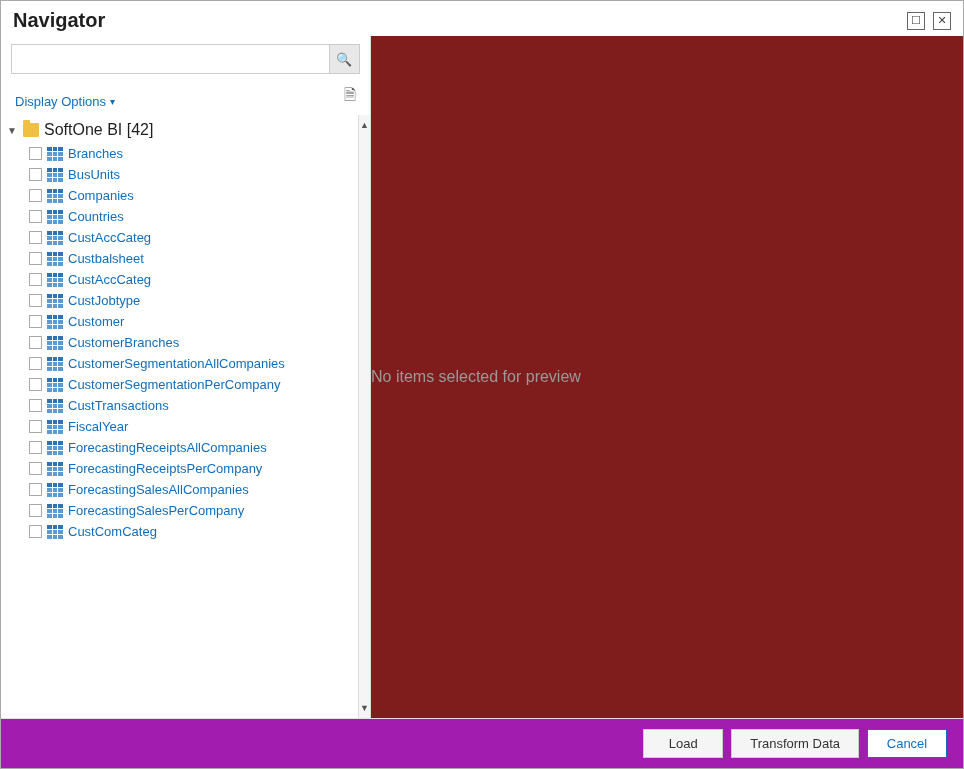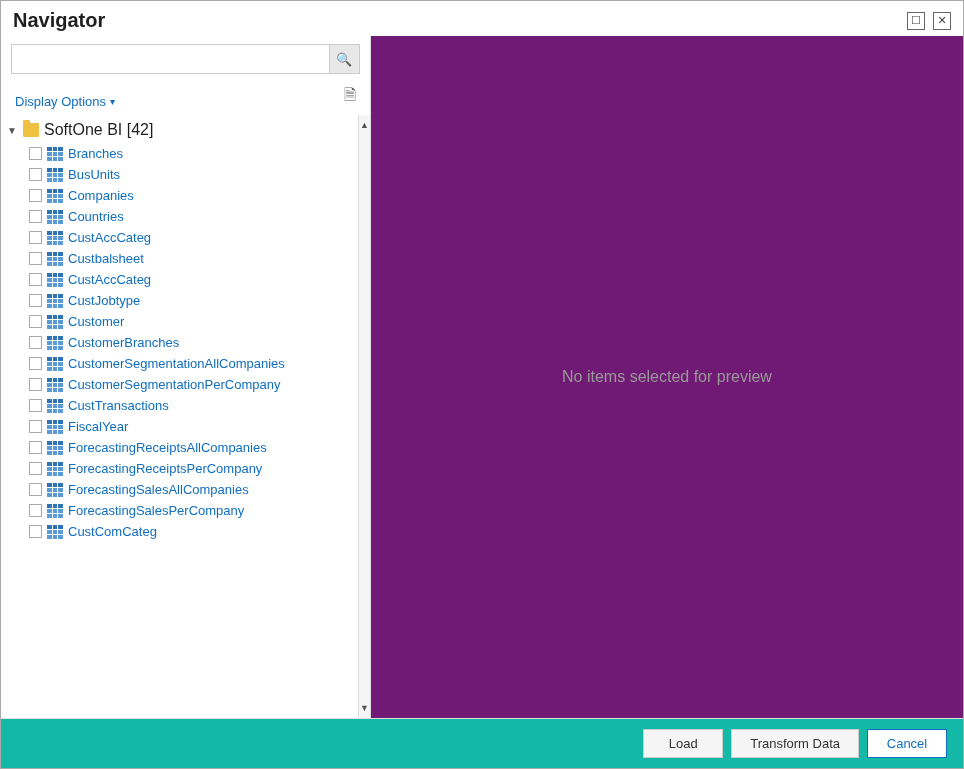--- a/index.html
+++ b/index.html
@@ -233,36 +233,36 @@
       display: flex;
       align-items: center;
       justify-content: center;
       color: #555;
       font-size: 9px;
     }
     .right-panel {
       flex: 1;
       display: flex;
       align-items: center;
-      justify-content: center;
-      background: #701a75;
+      justify-content: flex-start;
+      background: #7f1d1d;
     }
     .no-items-text {
       font-size: 16px;
       color: #999;
       font-weight: 300;
     }
     .footer {
       display: flex;
       align-items: center;
       justify-content: flex-end;
       padding: 10px 16px;
       border-top: 1px solid #e0e0e0;
       gap: 8px;
-      background: #14b8a6;
+      background: #a21caf;
     }
     .footer-btn {
       padding: 6px 18px;
       font-size: 13px;
       cursor: pointer;
       border: 1px solid #ccc;
       background: #f5f5f5;
       color: #333;
       min-width: 80px;
       text-align: center;

